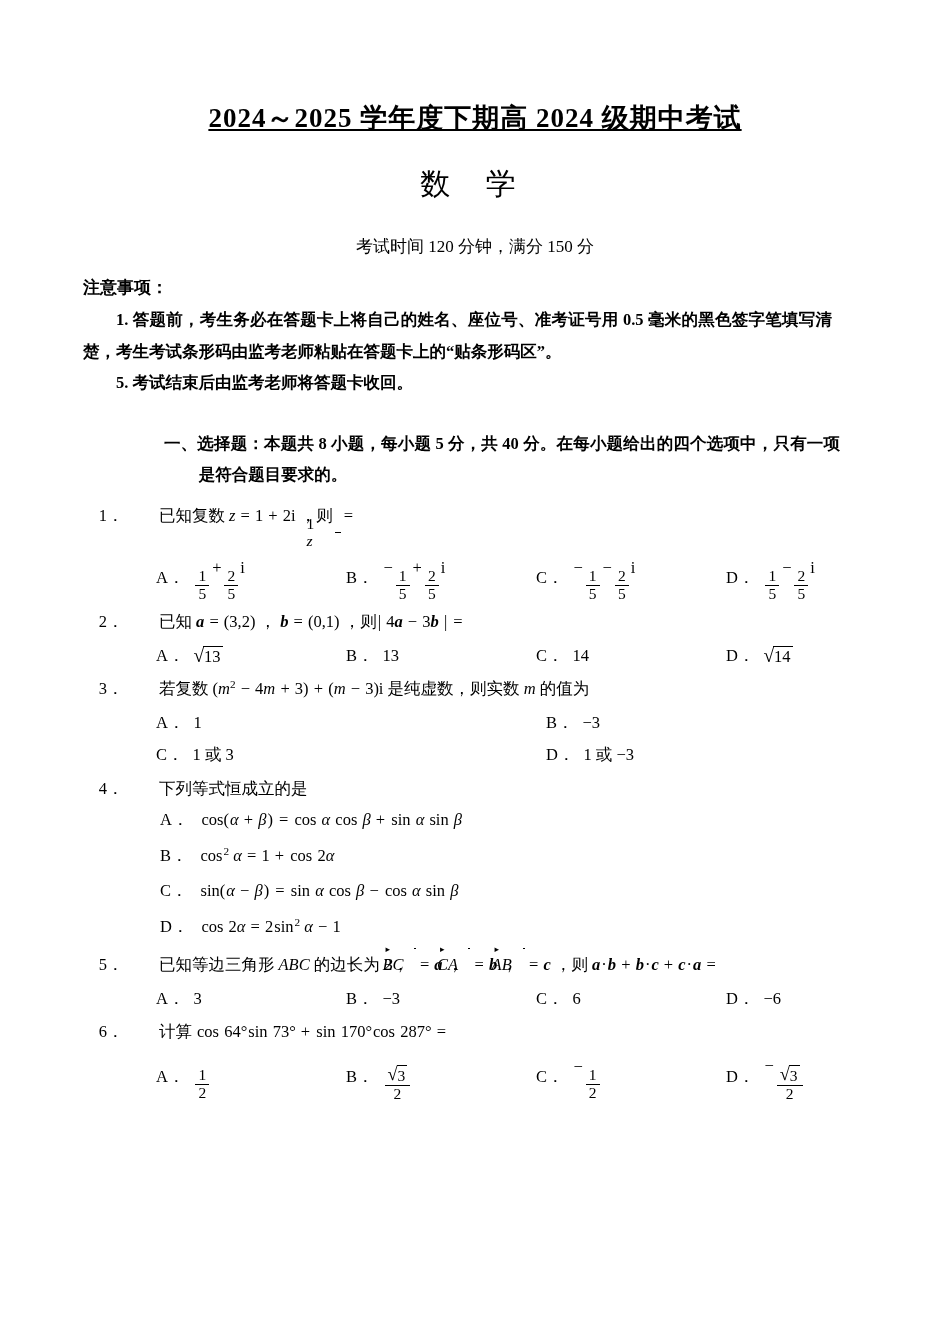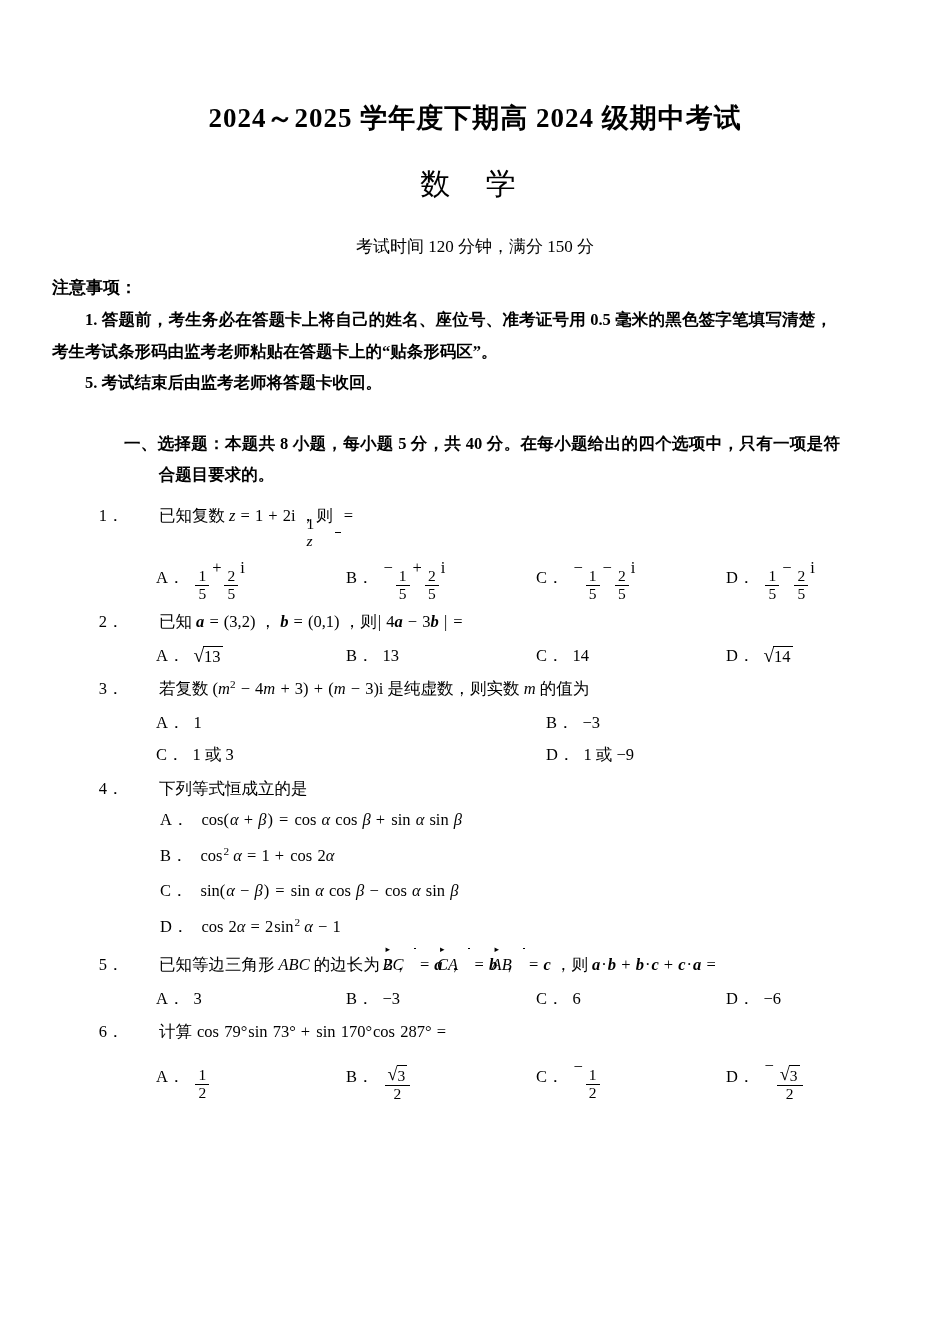--- a/index.html
+++ b/index.html
@@ -22,40 +22,41 @@
   }
 
   
   .doc-title {
     text-align: center;
     font-size: 27px;
     font-weight: bold;
     letter-spacing: 1px;
     margin-top: 100px;
     font-family: "Liberation Serif", "DejaVu Serif", serif;
+    text-decoration: underline;
   }
 
   .subject-title {
     text-align: center;
     font-size: 30px;
     font-weight: normal;
     letter-spacing: 14px;
     margin-top: 28px;
   }
 
   .exam-meta {
     text-align: center;
     font-size: 17px;
     margin-top: 30px;
   }
 
   
   .notice-wrap {
     margin: 18px 0 0 0;
-    padding: 0 118px 0 52px;
+    padding: 0 118px 0 83px;
   }
 
   .notice-heading {
     font-size: 17px;
     font-weight: bold;
     margin-bottom: 5px;
   }
 
   .notice-item {
     font-size: 16.5px;
@@ -71,20 +72,21 @@
     padding: 0 110px 0 124px;
   }
 
   .section-title {
     font-size: 16.5px;
     font-weight: bold;
     line-height: 1.85;
     text-align: justify;
     padding-left: 2.1em;
     text-indent: -2.1em;
+    margin-left: 40px;
   }
 
   
   .questions {
     margin-top: 12px;
     padding: 0 81px 0 130px;
   }
 
   .question {
     margin-bottom: 4px;
@@ -320,21 +322,21 @@
           <span class="mn">−3</span>
         </div>
       </div>
       <div class="opts-row cols2">
         <div class="opt">
           <span class="opt-letter">C．</span>
           <span class="mn">1 或 3</span>
         </div>
         <div class="opt">
           <span class="opt-letter">D．</span>
-          <span class="mn">1 或 −9</span>
+          <span class="mn">1 或 −3</span>
         </div>
       </div>
     </div>
 
     <div class="question">
       <div class="q-stem">
         <span class="q-num">4．</span><span>下列等式恒成立的是</span>
       </div>
       <div class="opts-stack">
         <div class="opt">
@@ -375,21 +377,21 @@
         </div>
         <div class="opt">
           <span class="opt-letter">D．</span>
           <span class="mn">−6</span>
         </div>
       </div>
     </div>
 
     <div class="question">
       <div class="q-stem">
-        <span class="q-num">6．</span>计算 <span class="mop">cos</span> <span class="mn">79°</span><span class="mop">sin</span> <span class="mn">73°</span> <span class="mop">+</span> <span class="mop">sin</span> <span class="mn">170°</span><span class="mop">cos</span> <span class="mn">287°</span> <span class="mop">=</span>
+        <span class="q-num">6．</span>计算 <span class="mop">cos</span> <span class="mn">64°</span><span class="mop">sin</span> <span class="mn">73°</span> <span class="mop">+</span> <span class="mop">sin</span> <span class="mn">170°</span><span class="mop">cos</span> <span class="mn">287°</span> <span class="mop">=</span>
       </div>
       <div class="opts-row cols4">
         <div class="opt">
           <span class="opt-letter">A．</span>
           <span><span class="frac">
                 <span class="num mn">1</span>
                 <span class="den mn">2</span>
               </span></span>
         </div>
         <div class="opt">

